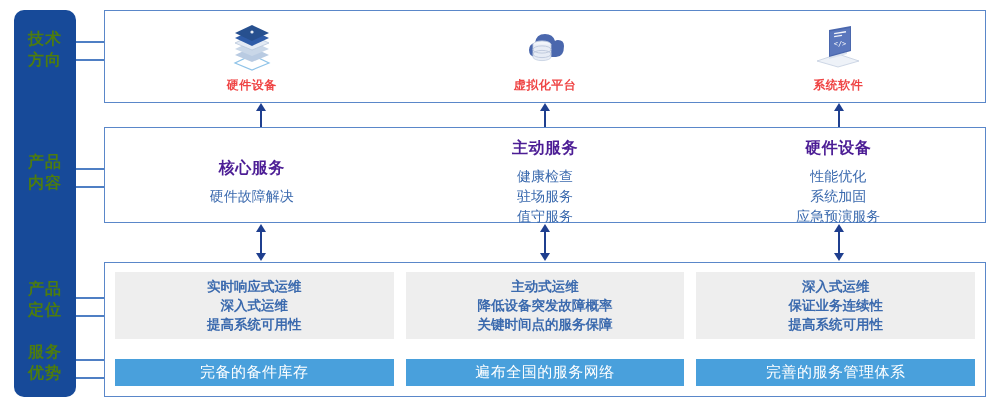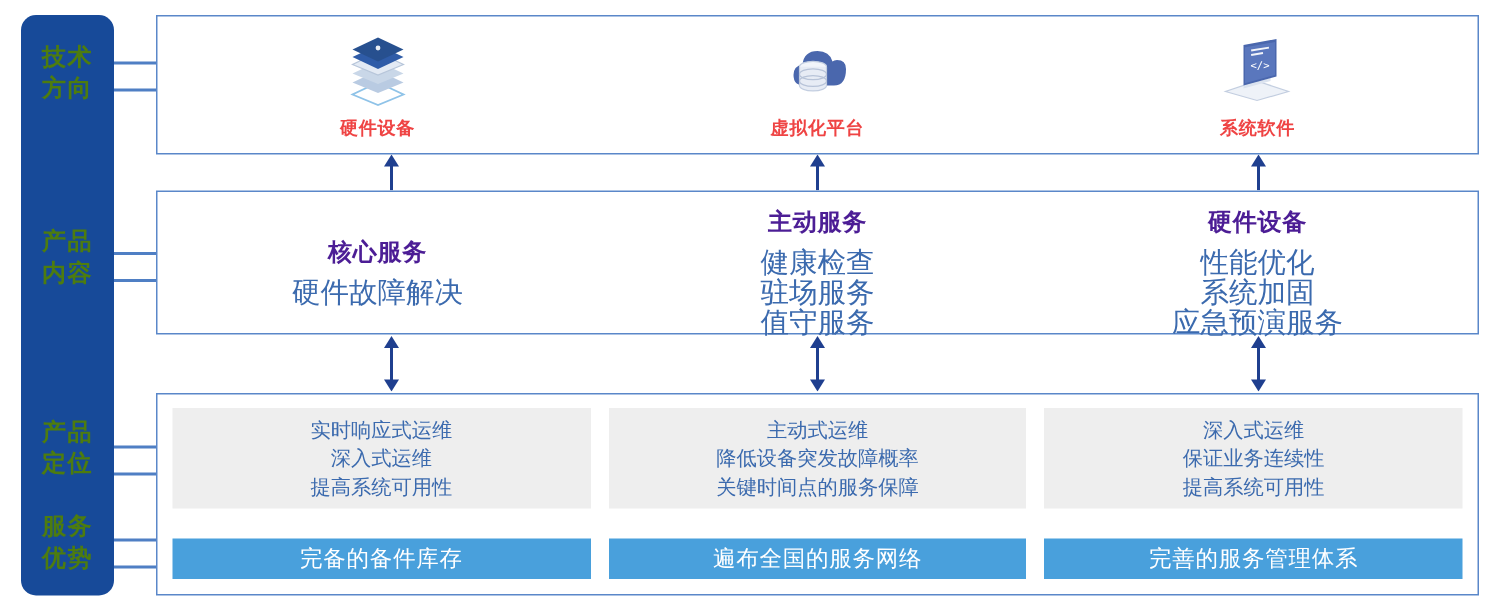--- a/index.html
+++ b/index.html
@@ -105,39 +105,39 @@
   .content-cell.core { justify-content: flex-start; padding-top: 30px; }
   .content-cell.other { justify-content: flex-start; padding-top: 10px; }
   .content-title {
     font-size: 16px;
     font-weight: bold;
     color: #4c1d95;
     letter-spacing: 0.5px;
     margin-bottom: 7px;
   }
   .content-item {
-    font-size: 19px;
+    font-size: 14px;
     color: #3b6aae;
     line-height: 20px;
   }
 
   
   .bottom-inner {
     position: absolute;
     inset: 0;
     display: flex;
     flex-direction: column;
     padding: 9px 10px 10px 10px;
     box-sizing: border-box;
   }
   .pos-row, .adv-row {
     display: flex;
     gap: 12px;
   }
-  .pos-row { height: 80px; margin-bottom: 20px; }
+  .pos-row { height: 80px; margin-bottom: 20px; font-weight: bold; }
   .adv-row { height: 32px; }
   .pos-cell {
     flex: 1 1 0;
     background: #eeeeee;
     display: flex;
     flex-direction: column;
     align-items: center;
     justify-content: center;
     box-sizing: border-box;
   }

